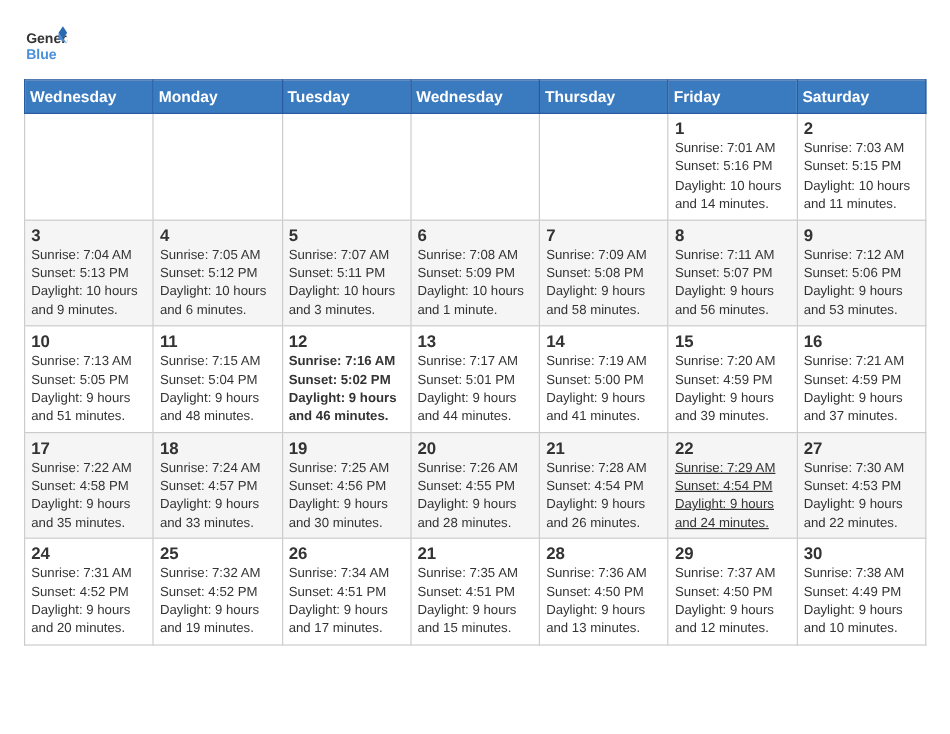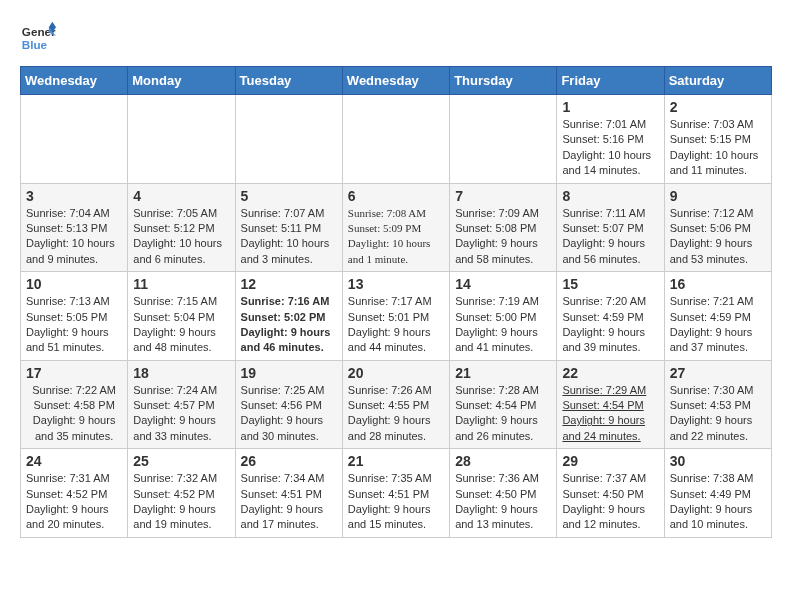--- a/index.html
+++ b/index.html
@@ -148,21 +148,21 @@
         </td>
         <td>
           <span class="day-number">5</span>
           <div class="day-info" style="white-space: pre-line;">Sunrise: 7:07 AM
 Sunset: 5:11 PM
 Daylight: 10 hours
 and 3 minutes.</div>
         </td>
         <td>
           <span class="day-number">6</span>
-          <div class="day-info" style="white-space: pre-line; font-family: Liberation Serif, serif;">Sunrise: 7:08 AM
+          <div class="day-info" style="white-space: pre-line;">Sunrise: 7:08 AM
 Sunset: 5:09 PM
 Daylight: 10 hours
 and 1 minute.</div>
         </td>
         <td>
           <span class="day-number">7</span>
           <div class="day-info" style="white-space: pre-line;">Sunrise: 7:09 AM
 Sunset: 5:08 PM
 Daylight: 9 hours
 and 58 minutes.</div>
@@ -229,21 +229,21 @@
           <span class="day-number">16</span>
           <div class="day-info" style="white-space: pre-line;">Sunrise: 7:21 AM
 Sunset: 4:59 PM
 Daylight: 9 hours
 and 37 minutes.</div>
         </td>
       </tr>
       <tr>
         <td>
           <span class="day-number">17</span>
-          <div class="day-info" style="white-space: pre-line; text-align: center;">Sunrise: 7:22 AM
+          <div class="day-info" style="white-space: pre-line;">Sunrise: 7:22 AM
 Sunset: 4:58 PM
 Daylight: 9 hours
 and 35 minutes.</div>
         </td>
         <td>
           <span class="day-number">18</span>
           <div class="day-info" style="white-space: pre-line;">Sunrise: 7:24 AM
 Sunset: 4:57 PM
 Daylight: 9 hours
 and 33 minutes.</div>

